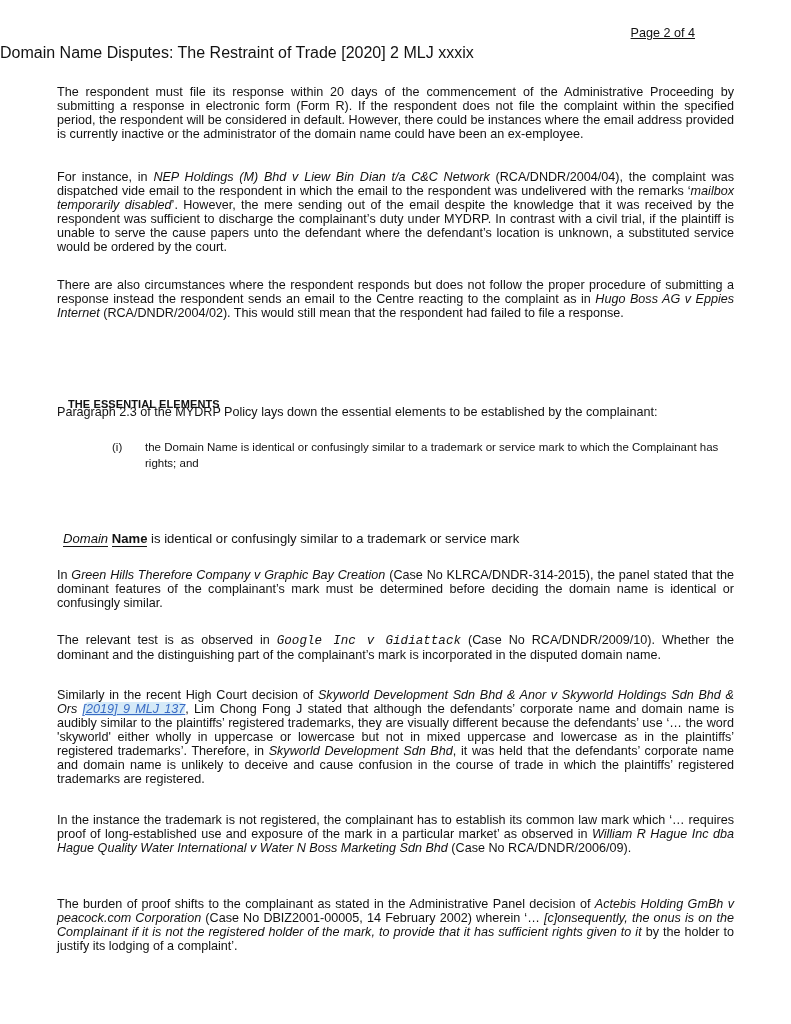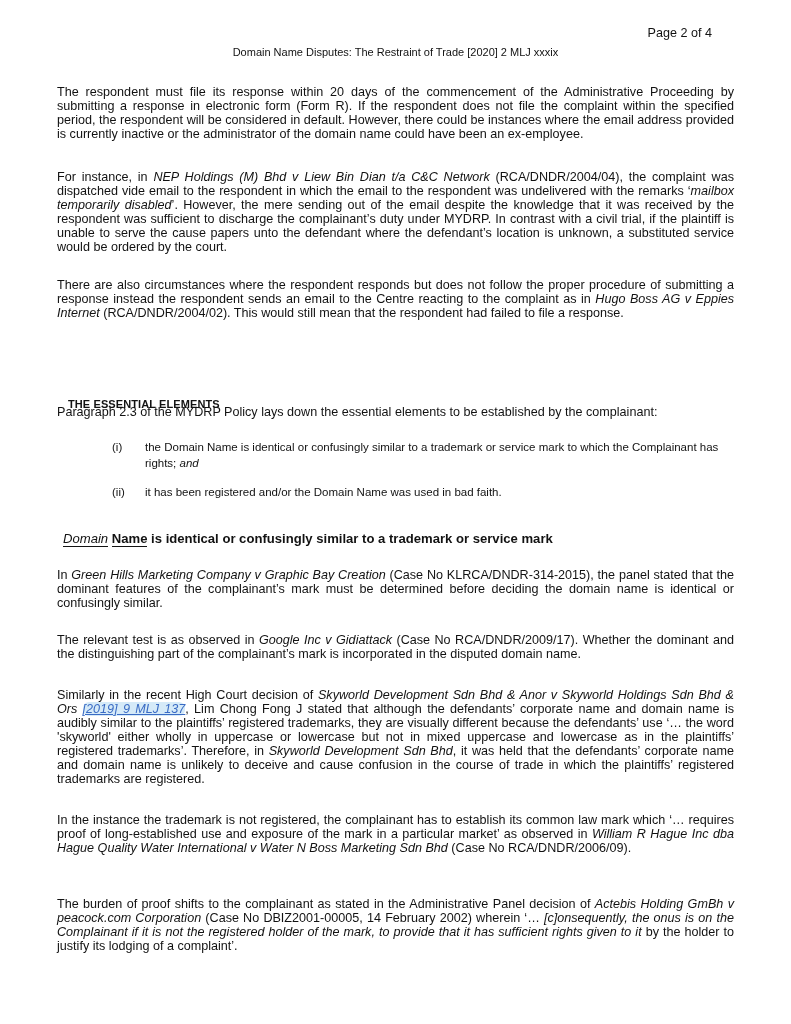--- a/index.html
+++ b/index.html
@@ -6,26 +6,26 @@
   html,body { background:#ffffff; }
   .page {
     position:relative;
     width:791px; height:1024px;
     background:#ffffff;
     font-family:"Liberation Sans", sans-serif;
     color:#121212;
     overflow:hidden;
   }
   .page-label {
-    position:absolute; top:26px; right:79px;
-    font-size:12.6px; line-height:15px;
+    position:absolute; top:26px; right:96px;
+    font-size:12.6px; line-height:15px;text-decoration:underline;
   }
   .doc-title {
     position:absolute; top:45px; left:0; width:100%;
-    text-align:center; font-size:11px; line-height:15px;
+    font-size:16px; line-height:15px;
   }
   .block { position:absolute; left:57px; width:677px; }
   .para {
     font-size:12.6px; line-height:14px;
     text-align:justify; text-justify:inter-word;
   }
   .heading {
     font-weight:bold; font-size:11px; line-height:15px;
     padding-left:11px; letter-spacing:0.1px;margin-top:32px;
   }
@@ -48,27 +48,23 @@
   <div class="doc-title">Domain Name Disputes: The Restraint of Trade [2020] 2 MLJ xxxix</div>
   <div>
       <div class="block para" style="top: 85px;"><span>The respondent must file its response within 20 days of the commencement of the Administrative Proceeding by submitting a response in electronic form (Form R). If the respondent does not file the complaint within the specified period, the respondent will be considered in default. However, there could be instances where the email address provided is currently inactive or the administrator of the domain name could have been an ex-employee.</span></div>
       <div class="block para" style="top: 170px;"><span>For instance, in </span><span style="font-style: italic;">NEP Holdings (M) Bhd v Liew Bin Dian t/a C&amp;C Network</span><span> (RCA/DNDR/2004/04), the complaint was dispatched vide email to the respondent in which the email to the respondent was undelivered with the remarks ‘</span><span style="font-style: italic;">mailbox temporarily disabled</span><span>’. However, the mere sending out of the email despite the knowledge that it was received by the respondent was sufficient to discharge the complainant’s duty under MYDRP. In contrast with a civil trial, if the plaintiff is unable to serve the cause papers unto the defendant where the defendant’s location is unknown, a substituted service would be ordered by the court.</span></div>
       <div class="block para" style="top: 278px;"><span>There are also circumstances where the respondent responds but does not follow the proper procedure of submitting a response instead the respondent sends an email to the Centre reacting to the complaint as in </span><span style="font-style: italic;">Hugo Boss AG v Eppies Internet</span><span> (RCA/DNDR/2004/02). This would still mean that the respondent had failed to file a response.</span></div>
       <div class="block heading" style="top: 365px;"><span style="font-weight: bold;">THE ESSENTIAL ELEMENTS</span></div>
       <div class="block para" style="top: 405px;"><span>Paragraph 2.3 of the MYDRP Policy lays down the essential elements to be established by the complainant:</span></div>
       <div class="block list-block" style="top: 440px;">
         <div class="list-item">
           <span class="marker">(i)</span>
-          <span class="li-text"><span>the Domain Name is identical or confusingly similar to a trademark or service mark to which the Complainant has rights; </span><span style="font-style: italic;">and</span></span>
-        </div>
-        <div class="list-item">
-          <span class="marker">(ii)</span>
-          <span class="li-text"><span>it has been registered and/or the Domain Name was used in bad faith.</span></span>
+          <span class="li-text"><span>the Domain Name is identical or confusingly similar to a trademark or service mark to which the Complainant has rights; </span><span style="">and</span></span>
         </div>
       </div>
-      <div class="block heading2" style="top: 531px;"><span class="u" style="font-style: italic; font-weight: normal;">Domain</span><span style="font-weight: bold;"> </span><span class="u" style="font-weight: bold;">Name</span><span style="font-weight: bold;"> is identical or confusingly similar to a trademark or service mark</span></div>
-      <div class="block para" style="top: 568px;"><span>In </span><span style="font-style: italic;">Green Hills Marketing Company v Graphic Bay Creation</span><span> (Case No KLRCA/DNDR-314-2015), the panel stated that the dominant features of the complainant’s mark must be determined before deciding the domain name is identical or confusingly similar.</span></div>
-      <div class="block para" style="top: 633px;"><span>The relevant test is as observed in </span><span style="font-style: italic;">Google Inc v Gidiattack</span><span> (Case No RCA/DNDR/2009/17). Whether the dominant and the distinguishing part of the complainant’s mark is incorporated in the disputed domain name.</span></div>
+      <div class="block heading2" style="top: 531px;"><span class="u" style="font-style: italic; font-weight: normal;">Domain</span><span style="font-weight: bold;"> </span><span class="u" style="font-weight: bold;">Name</span><span style="font-weight: normal;"> is identical or confusingly similar to a trademark or service mark</span></div>
+      <div class="block para" style="top: 568px;"><span>In </span><span style="font-style: italic;">Green Hills Therefore Company v Graphic Bay Creation</span><span> (Case No KLRCA/DNDR-314-2015), the panel stated that the dominant features of the complainant’s mark must be determined before deciding the domain name is identical or confusingly similar.</span></div>
+      <div class="block para" style="top: 633px;"><span>The relevant test is as observed in </span><span style="font-style: italic; font-family: Liberation Mono, monospace;">Google Inc v Gidiattack</span><span> (Case No RCA/DNDR/2009/10). Whether the dominant and the distinguishing part of the complainant’s mark is incorporated in the disputed domain name.</span></div>
       <div class="block para" style="top: 688px;"><span>Similarly in the recent High Court decision of </span><span style="font-style: italic;">Skyworld Development Sdn Bhd &amp; Anor v Skyworld Holdings Sdn Bhd &amp; Ors </span><span class="mlj-link" style="font-style: italic; color: rgb(58, 107, 196); background: rgb(213, 234, 248);">[2019] 9 MLJ 137</span><span>, Lim Chong Fong J stated that although the defendants’ corporate name and domain name is audibly similar to the plaintiffs’ registered trademarks, they are visually different because the defendants’ use ‘… the word 'skyworld' either wholly in uppercase or lowercase but not in mixed uppercase and lowercase as in the plaintiffs’ registered trademarks’. Therefore, in </span><span style="font-style: italic;">Skyworld Development Sdn Bhd</span><span>, it was held that the defendants’ corporate name and domain name is unlikely to deceive and cause confusion in the course of trade in which the plaintiffs’ registered trademarks are registered.</span></div>
       <div class="block para" style="top: 813px;"><span>In the instance the trademark is not registered, the complainant has to establish its common law mark which ‘… requires proof of long-established use and exposure of the mark in a particular market’ as observed in </span><span style="font-style: italic;">William R Hague Inc dba Hague Quality Water International v Water N Boss Marketing Sdn Bhd</span><span> (Case No RCA/DNDR/2006/09).</span></div>
       <div class="block para" style="top: 897px;"><span>The burden of proof shifts to the complainant as stated in the Administrative Panel decision of </span><span style="font-style: italic;">Actebis Holding GmBh v peacock.com Corporation</span><span> (Case No DBIZ2001-00005, 14 February 2002) wherein ‘… </span><span style="font-style: italic;">[c]onsequently, the onus is on the Complainant if it is not the registered holder of the mark, to provide that it has sufficient rights given to it</span><span> by the holder to justify its lodging of a complaint’.</span></div>
     </div>
 </div>
 
 </body></html>

